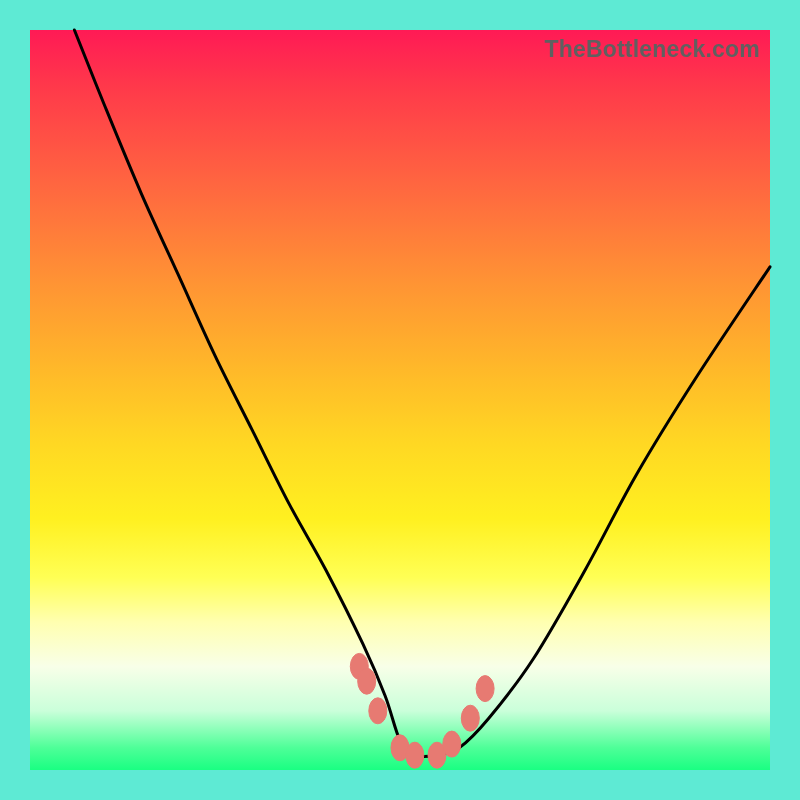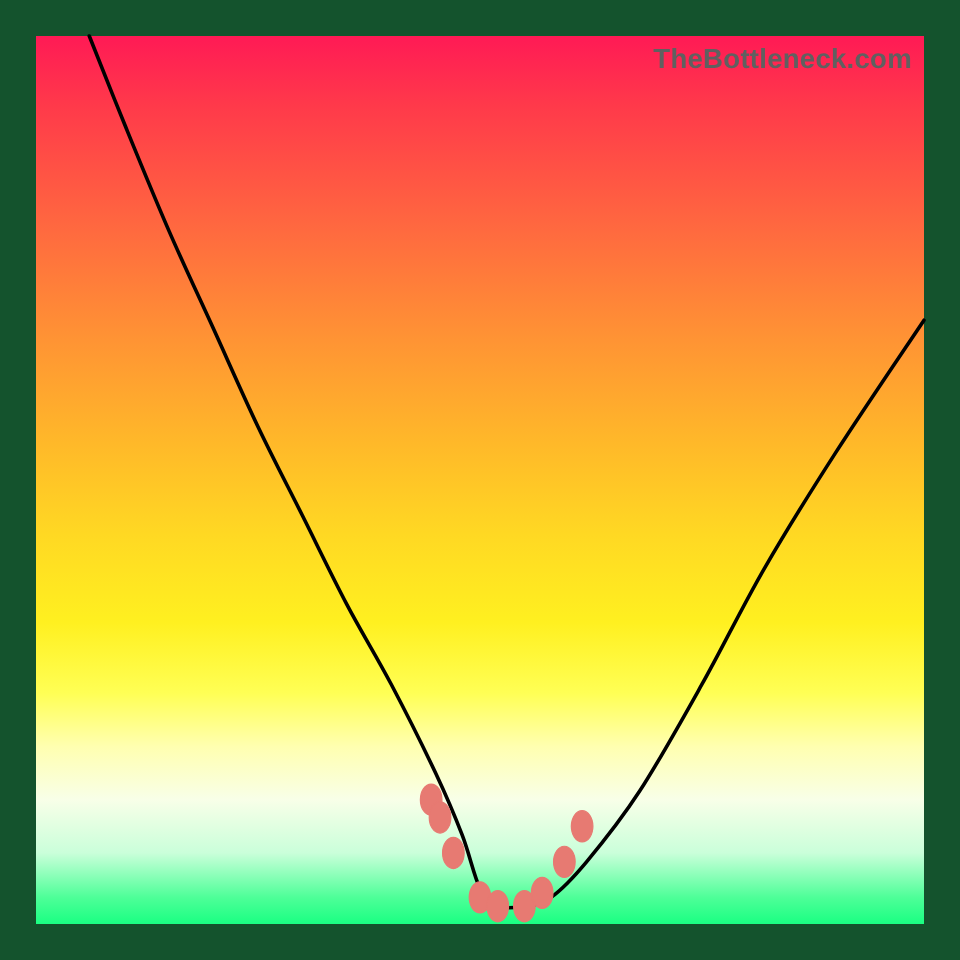--- a/index.html
+++ b/index.html
@@ -10,21 +10,21 @@
     background: #000;
     overflow: hidden;
     font-family: Arial, Helvetica, sans-serif;
   }
   .frame {
     position: absolute;
     left: 0;
     top: 0;
     width: 800px;
     height: 800px;
-    background: #14532d;
+    background: #5eead4;
   }
   .plot {
     position: absolute;
     left: 30px;
     top: 30px;
     width: 740px;
     height: 740px;
     
     background: linear-gradient(
       to bottom,

